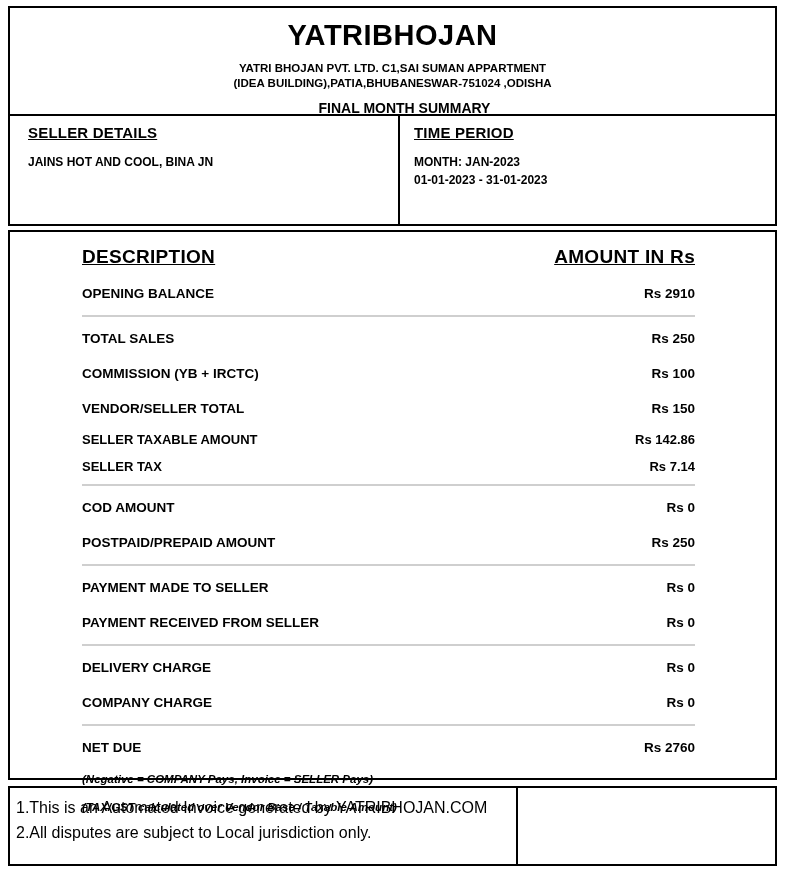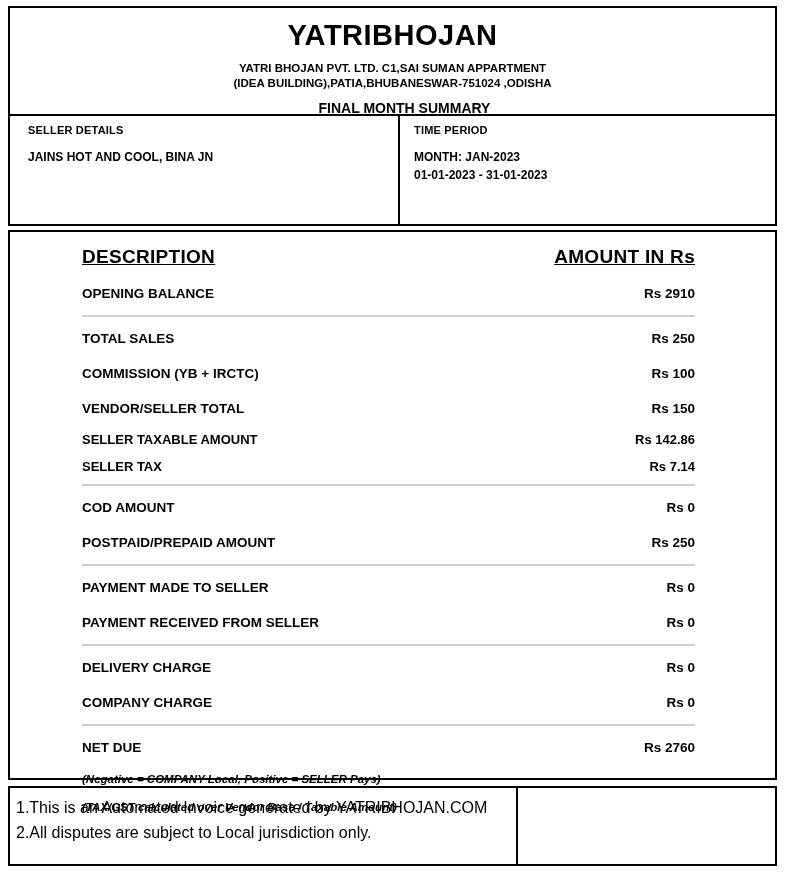--- a/index.html
+++ b/index.html
@@ -69,22 +69,23 @@
     box-sizing: border-box;
     border-right: 2px solid #000;
     padding: 8px 0 0 18px;
   }
   .info-right {
     flex: 1;
     box-sizing: border-box;
     padding: 8px 0 0 14px;
   }
   .info-head {
-    font-size: 11px;
-    font-weight: bold;
+    font-size: 15px;
+    font-weight: bold;
+    text-decoration: underline;
     letter-spacing: 0.2px;
   }
   .info-body {
     font-size: 12px;
     font-weight: bold;
     margin-top: 12px;
     line-height: 1.5;
   }
   .info-body .line2 { font-weight: bold; }
   
@@ -283,21 +284,21 @@
     </div>
 
     <div class="divider"></div>
 
     <div class="row main-row">
       <div class="label">NET DUE</div>
       <div class="value">Rs 2760</div>
     </div>
 
     <div class="row note-row">
-      <div class="label">(Negative = COMPANY Local, Positive = SELLER Pays)</div>
+      <div class="label">(Negative = COMPANY Pays, Invoice = SELLER Pays)</div>
     </div>
 
     <div class="row note-row">
       <div class="label">(TAX/GST calculated over Vendor Base / Taxable Amount)</div>
     </div>
 
   </div>
 
   <div class="footer-box">
     <div class="footer-left">

